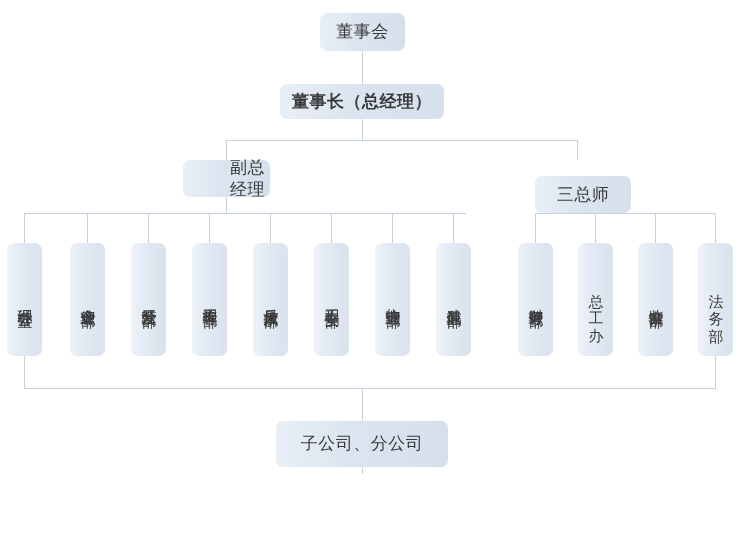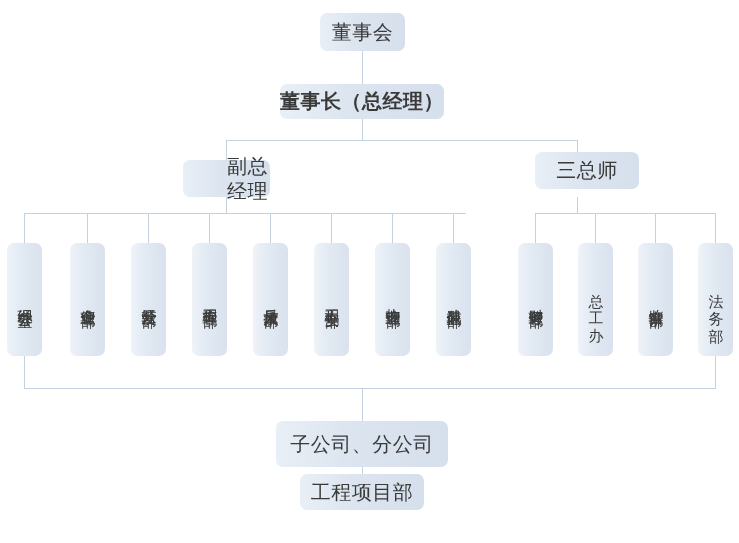--- a/index.html
+++ b/index.html
@@ -16,21 +16,21 @@
     height: 543px;
     background: #ffffff;
     overflow: hidden;
   }
   .node {
     position: absolute;
     box-sizing: border-box;
     background: linear-gradient(to right, #e9eff6 0%, #dbe4ef 45%, #d6e0ec 100%);
     border-radius: 7px;
     color: #3a3a3a;
-    font-size: 20px;
+    font-size: 17px;
     line-height: 1.25;
     display: flex;
     align-items: center;
     justify-content: center;
     text-align: center;
     letter-spacing: 0.5px;
     z-index: 2;
   }
   .node.vert {
     writing-mode: vertical-rl;
@@ -95,21 +95,21 @@
   </div>
 
   <div class="node" style="left:280px; top:84px; width:164px; height:35px;font-weight:bold;">
     <span>董事长（总经理）</span>
   </div>
 
   <div class="node" style="left:183px; top:160px; width:87px; height:37px;padding-left:42px;">
     <span>副总经理</span>
   </div>
 
-  <div class="node" style="left:535px; top:152px; width:104px; height:37px;align-items:center;">
+  <div class="node" style="left:535px; top:176px; width:96px; height:37px;align-items:center;">
     <span>三总师</span>
   </div>
 
   <div class="node vert" style="left:7px; top:243px; width:35px; height:113px;">
     <span class="vtext">经理办公室</span>
   </div>
   <div class="node vert" style="left:70px; top:243px; width:35px; height:113px;">
     <span class="vtext">企业管理部</span>
   </div>
   <div class="node vert" style="left:131px; top:243px; width:35px; height:113px;">
@@ -141,17 +141,14 @@
     <span class="vtext">监察审计部</span>
   </div>
   <div class="node vert" style="left:698px; top:243px; width:35px; height:113px;">
     <span class="vtext">法　务　部</span>
   </div>
 
   <div class="node" style="left:276px; top:421px; width:172px; height:46px;">
     <span>子公司、分公司</span>
   </div>
 
-  <div class="node" style="left:300px; top:474px; width:124px; height:36px;">
-    <span>工程项目部</span>
-  </div>
 
 </div>
 
 </body></html>

